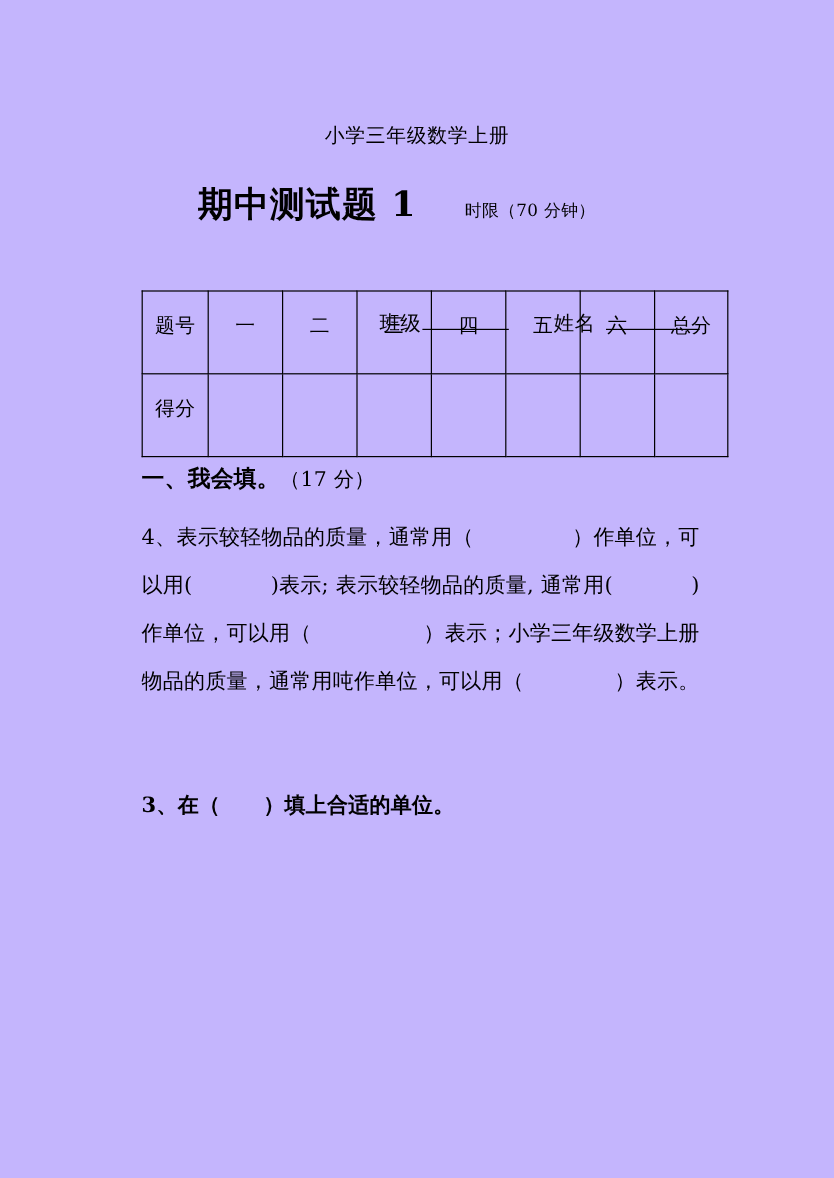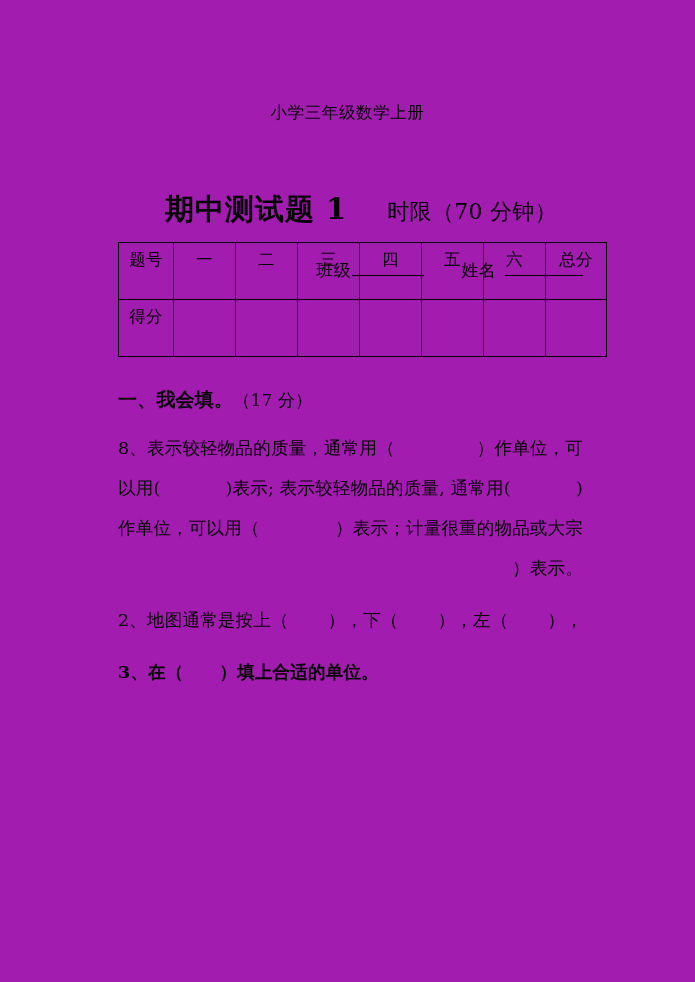--- a/index.html
+++ b/index.html
@@ -14,21 +14,21 @@
     font-family: "DejaVu Serif", "Liberation Serif", serif;
     color: #000000;
     overflow: hidden;
   }
 
   .page {
     position: absolute;
     inset: 0;
     width: 695px;
     height: 982px;
-    background: #a21caf;
+    background: #c4b5fd;
   }
 
   
   .subject-header {
     position: absolute;
     top: 102px;
     left: 0;
     width: 695px;
     text-align: center;
     font-size: 16.5px;
@@ -44,24 +44,23 @@
     display: flex;
     align-items: baseline;
     justify-content: flex-start;
   }
   .title-main {
     font-size: 29px;
     font-weight: bold;
     line-height: 36px;
     letter-spacing: 1px;
     margin-left: 47px;
-    margin-top: 39px;
   }
   .title-time {
-    font-size: 22px;
+    font-size: 14px;
     line-height: 24px;
     margin-left: 40px;
     letter-spacing: 0.3px;
     white-space: nowrap;
   }
 
   
   .id-row {
     position: absolute;
     top: 209px;
@@ -95,21 +94,21 @@
     table-layout: fixed;
     width: 465px;
   }
   .score-table td {
     border: 1.1px solid #000000;
     height: 48px;
     font-size: 16.5px;
     line-height: 20px;
     text-align: center;
     vertical-align: top;
-    padding-top: 7px;
+    padding-top: 19px;
     letter-spacing: 0.3px;
   }
   .score-table tr td:first-child { width: 52px; text-align: center; }
   .col-num { width: 59px; }
   .col-total { width: 58px; }
   .score-table td.cell-empty { font-size: 0; }
 
   
   .section {
     position: absolute;
@@ -199,52 +198,44 @@
       </tr>
     </tbody>
   </table>
 
   <div class="section section-heading">
     <span class="sh-bold">一、我会填。</span><span class="sh-score">（17 分）</span>
   </div>
 
   <div class="qblock q1">
     <div class="qline justify">
-      <span>8、表示较轻物品的质量，通常用（</span>
+      <span>4、表示较轻物品的质量，通常用（</span>
       <span class="paren-gap" style="width:58px"></span>
       <span>）作单位，可</span>
     </div>
     <div class="qline justify">
       <span>以用(</span>
       <span class="paren-gap" style="width:44px"></span>
       <span>)表示; 表示较轻物品的质量, 通常用(</span>
       <span class="paren-gap" style="width:44px"></span>
       <span>)</span>
     </div>
     <div class="qline justify">
       <span>作单位，可以用（</span>
       <span class="paren-gap" style="width:52px"></span>
-      <span>）表示；计量很重的物品或大宗</span>
-    </div>
-    <div class="qline justify">
+      <span>）表示；小学三年级数学上册</span>
+    </div>
+    <div class="qline justify">
+      <span>物品的质量，通常用吨作单位，可以用（</span>
       <span class="paren-gap" style="width:50px"></span>
       <span>）表示。</span>
     </div>
   </div>
 
   <div class="qblock q2">
-    <div class="qline justify">
-      <span>2、地图通常是按上（</span>
-      <span class="paren-gap" style="width:46px"></span>
-      <span>），下（</span>
-      <span class="paren-gap" style="width:46px"></span>
-      <span>），左（</span>
-      <span class="paren-gap" style="width:46px"></span>
-      <span>），</span>
-    </div>
   </div>
 
   <div class="qblock q3">
     <div class="qline">
       <span>3、在（</span><span class="paren-gap" style="width:36px"></span><span>）填上合适的单位。</span>
     </div>
   </div>
 
 </div>
 

